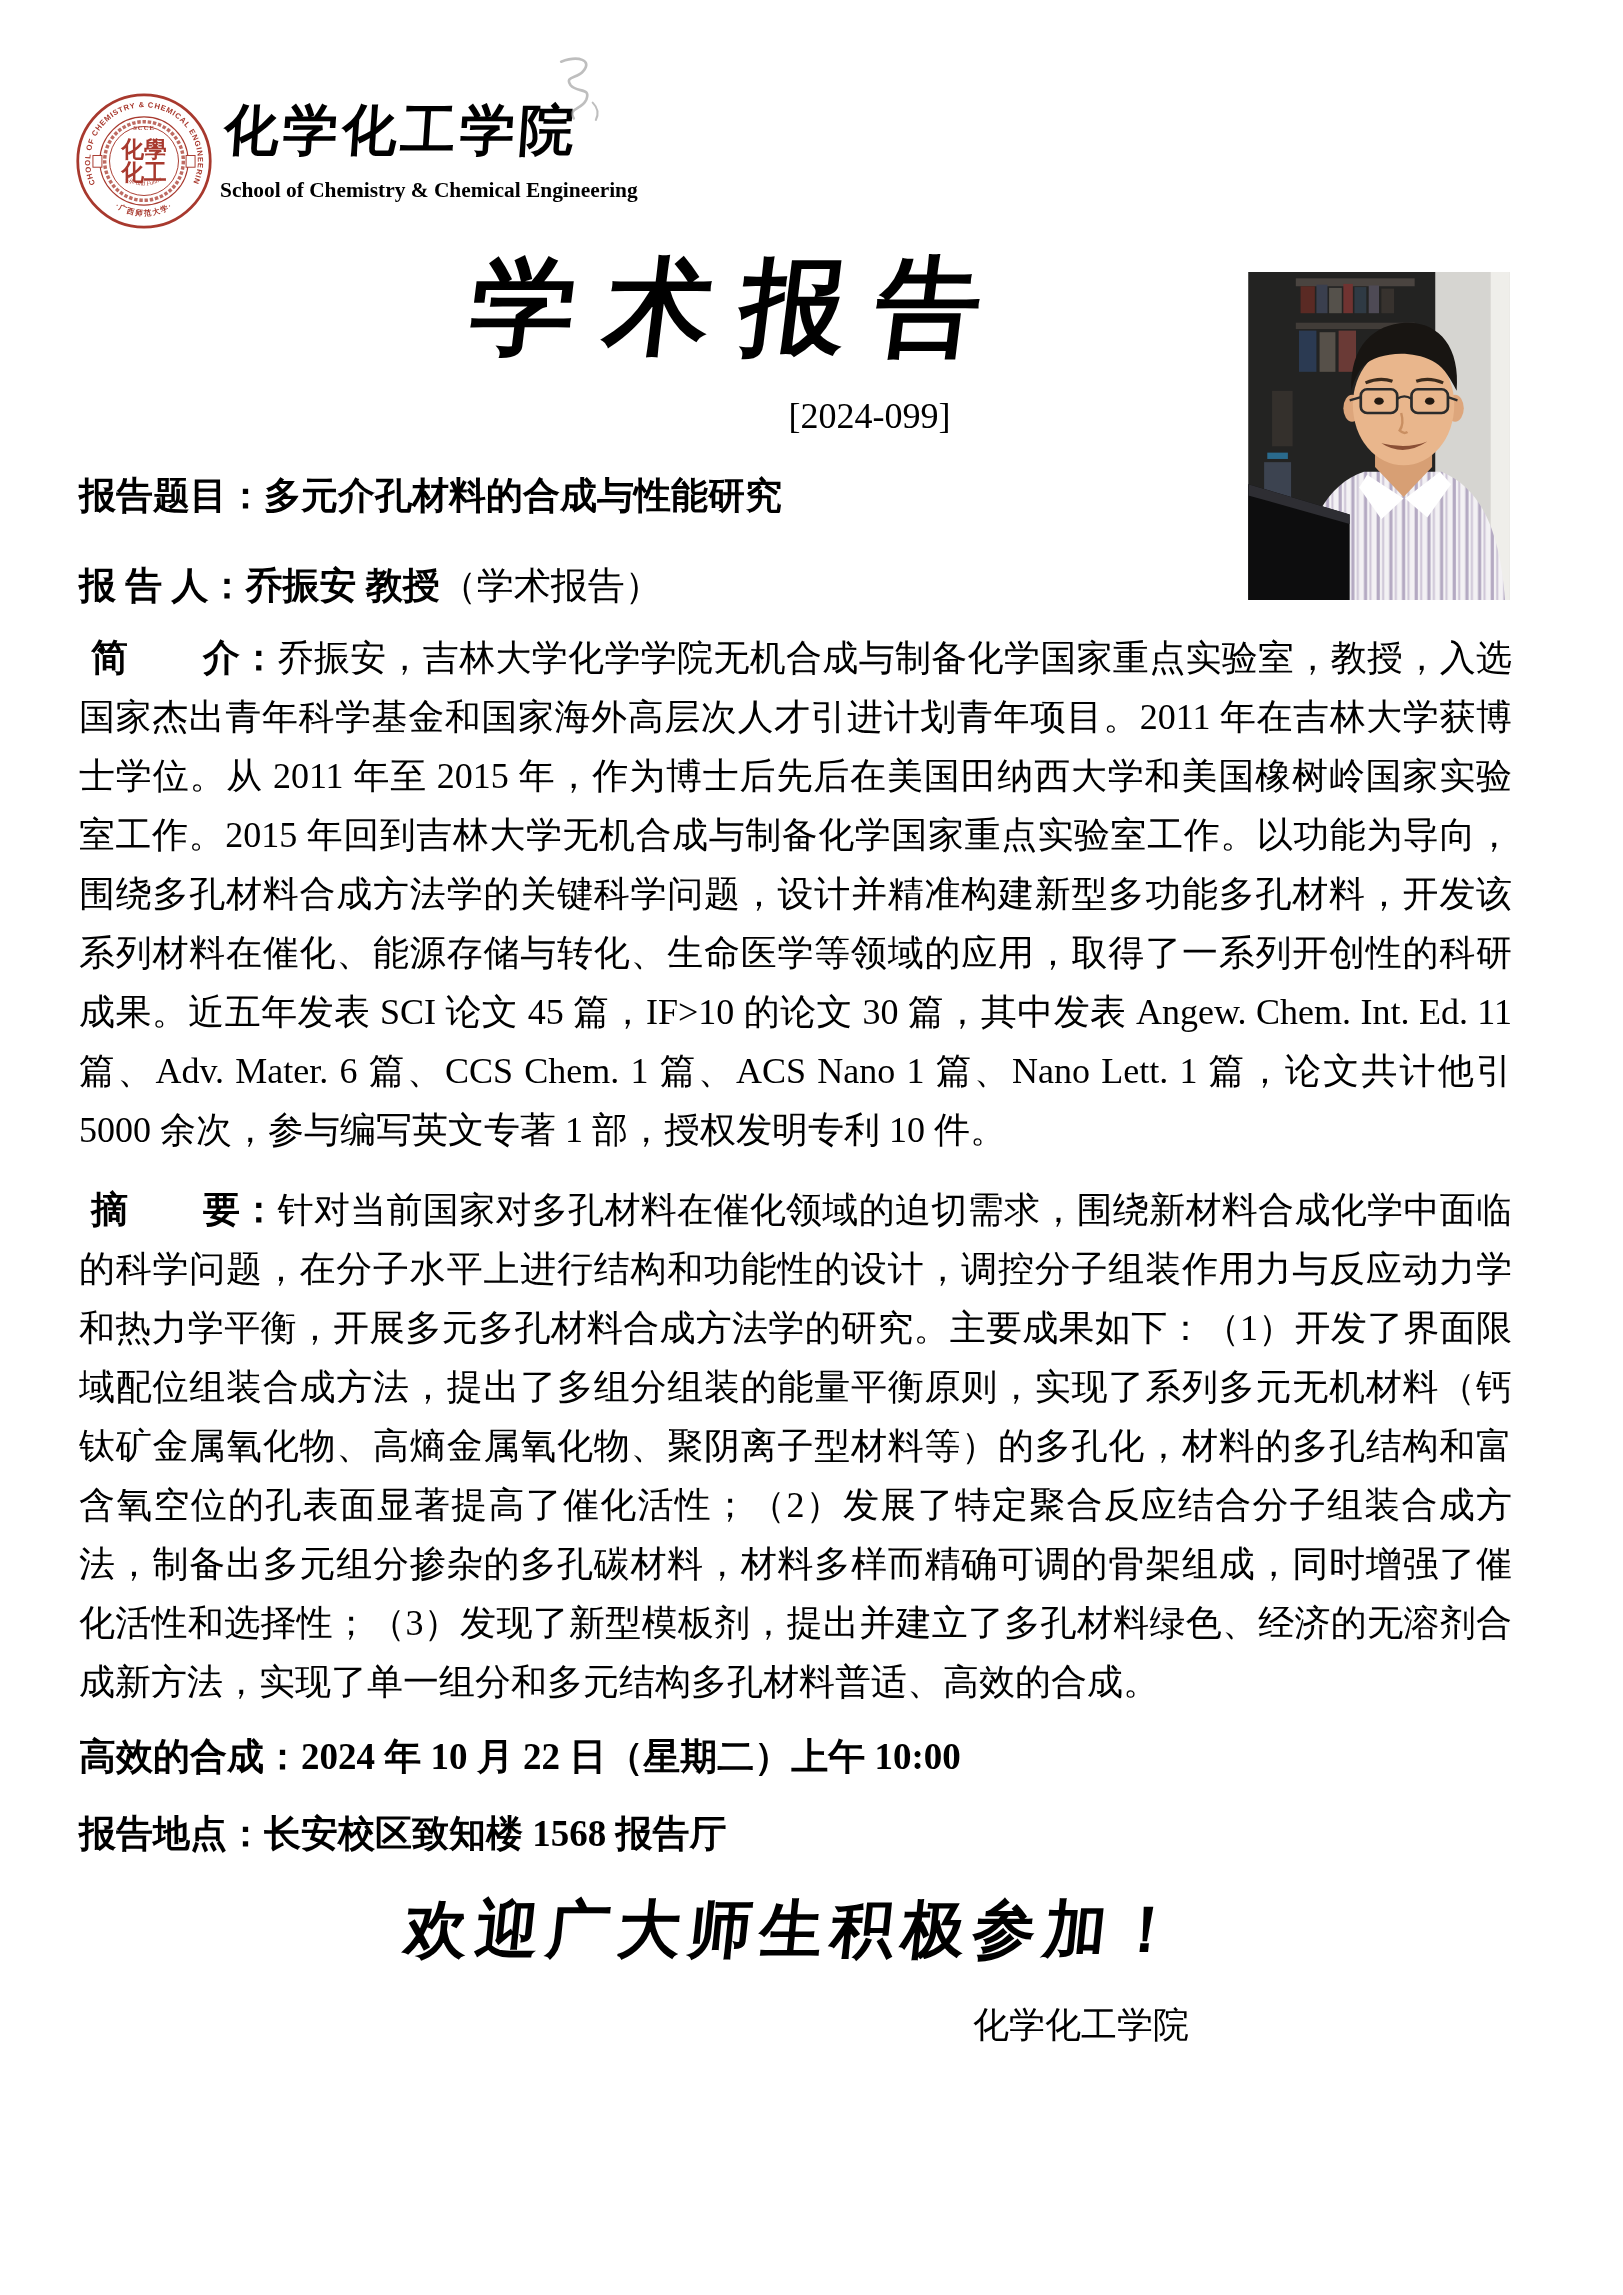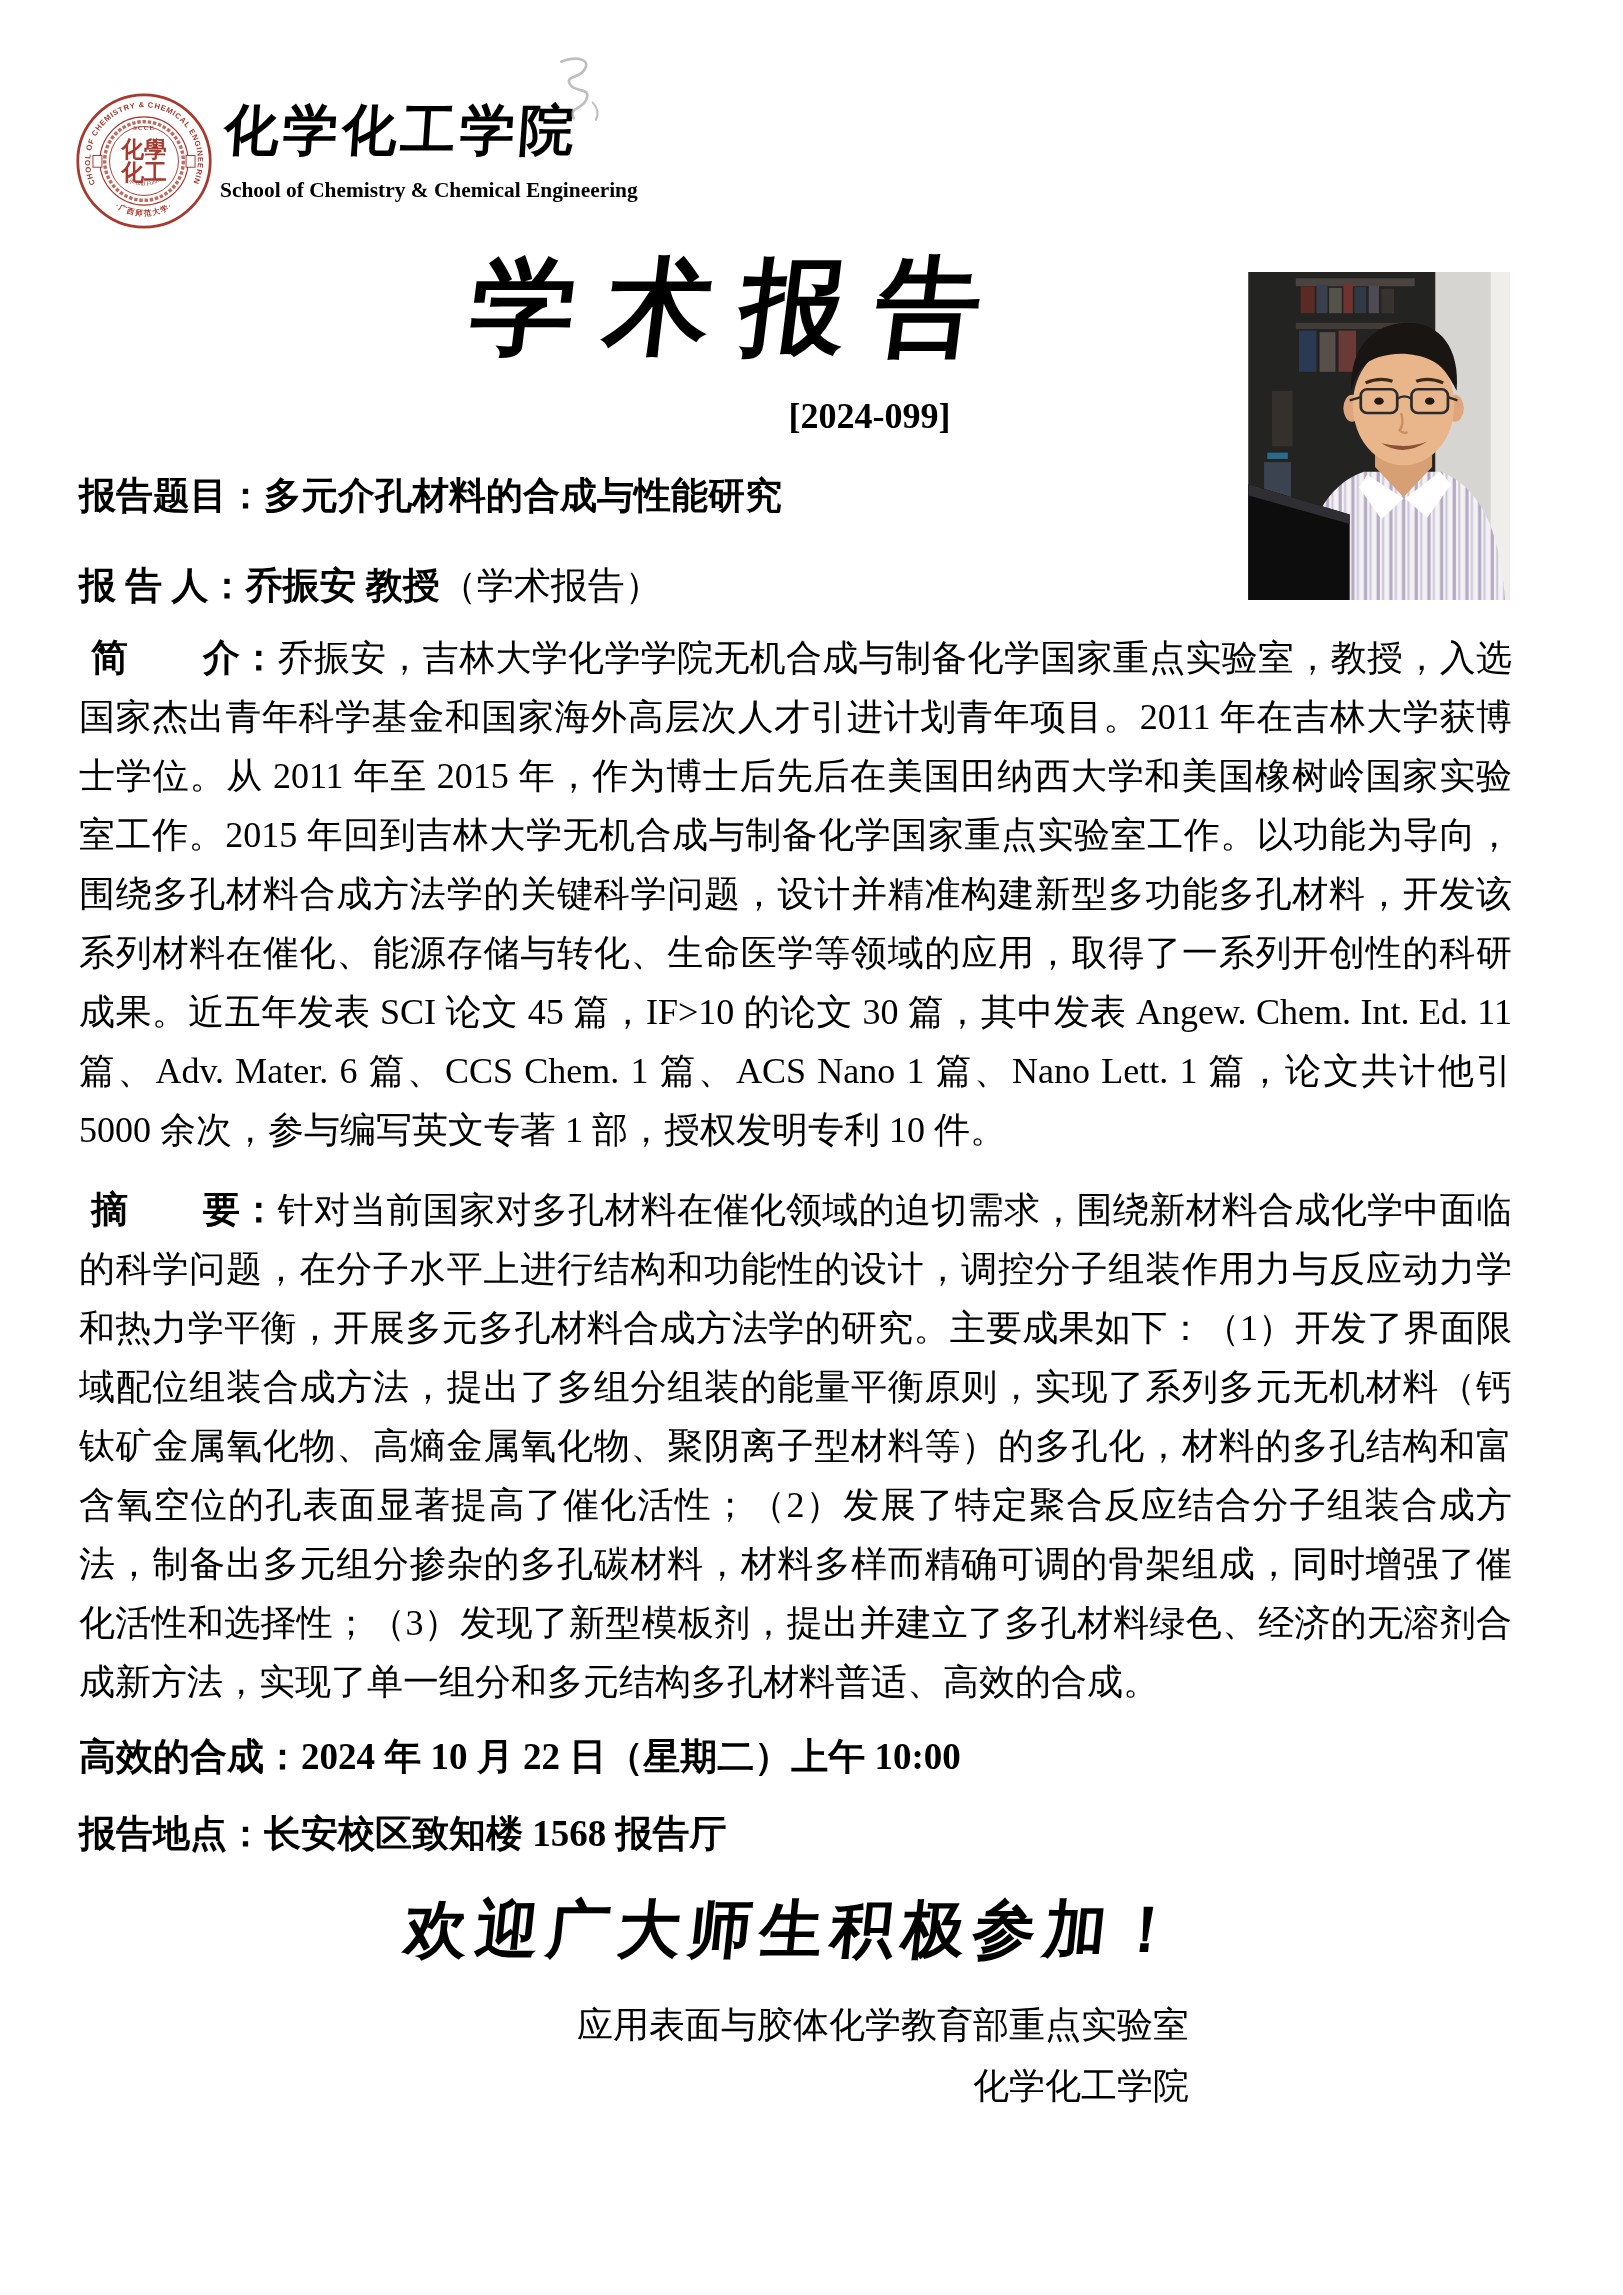--- a/index.html
+++ b/index.html
@@ -9,21 +9,21 @@
   .seal{position:absolute;left:75px;top:92px;width:138px;height:138px;}
   .school-cn{position:absolute;left:224px;top:94px;font-size:55px;font-weight:bold;
              letter-spacing:4px;transform:skewX(-4deg);white-space:nowrap;}
   .school-en{position:absolute;left:220px;top:178px;font-size:21.4px;font-weight:bold;white-space:nowrap;}
   .signature{position:absolute;left:547px;top:52px;width:63px;height:76px;opacity:.55;}
   
   .title{position:absolute;left:0;top:238px;width:100%;text-align:center;}
   .title .t{display:inline-block;font-size:105px;font-weight:900;letter-spacing:30px;
             transform:skewX(-7deg) translateX(-71px);font-family:"DejaVu Serif",serif;}
   .serial{position:absolute;left:0;top:395px;width:100%;text-align:center;font-size:36px;}
-  .serial span{position:relative;left:58px;font-weight:bold;}
+  .serial span{position:relative;left:58px;}
   
   .photo{position:absolute;left:1248px;top:272px;width:262px;height:328px;}
   
   .content{position:absolute;left:79px;top:466px;width:1433px;}
   .content p{margin:0;font-size:36px;line-height:59px;text-align:justify;text-justify:inter-ideograph;}
   p.topic{font-weight:bold;font-size:37px;margin-bottom:31px;}
   p.speaker{font-weight:bold;font-size:37px;margin-bottom:12.7px;}
   p.speaker .aff{font-weight:normal;}
   .lbl{font-weight:bold;font-size:37px;margin-left:12px;}
   p.intro{margin-bottom:20.6px;}
@@ -150,19 +150,18 @@
 
     <p class="abstract"><span class="lbl">摘　　要：</span><span>针对当前国家对多孔材料在催化领域的迫切需求，围绕新材料合成化学中面临的科学问题，在分子水平上进行结构和功能性的设计，调控分子组装作用力与反应动力学和热力学平衡，开展多元多孔材料合成方法学的研究。主要成果如下：（1）开发了界面限域配位组装合成方法，提出了多组分组装的能量平衡原则，实现了系列多元无机材料（钙钛矿金属氧化物、高熵金属氧化物、聚阴离子型材料等）的多孔化，材料的多孔结构和富含氧空位的孔表面显著提高了催化活性；（2）发展了特定聚合反应结合分子组装合成方法，制备出多元组分掺杂的多孔碳材料，材料多样而精确可调的骨架组成，同时增强了催化活性和选择性；（3）发现了新型模板剂，提出并建立了多孔材料绿色、经济的无溶剂合成新方法，实现了单一组分和多元结构多孔材料普适、高效的合成。</span></p>
 
     <p class="time"><span>高效的合成：</span><span>2024 年 10 月 22 日（星期二）上午 10:00</span></p>
 
     <p class="venue"><span>报告地点：</span><span>长安校区致知楼 1568 报告厅</span></p>
 
     <div class="welcome">欢迎广大师生积极参加！</div>
 
     <div class="footer">
-      <div>应用表面与胶体化学教育部重点实验室</div>
       <div>化学化工学院</div>
     </div>
 
   </div>
 </div>
 
 
 </body></html>

